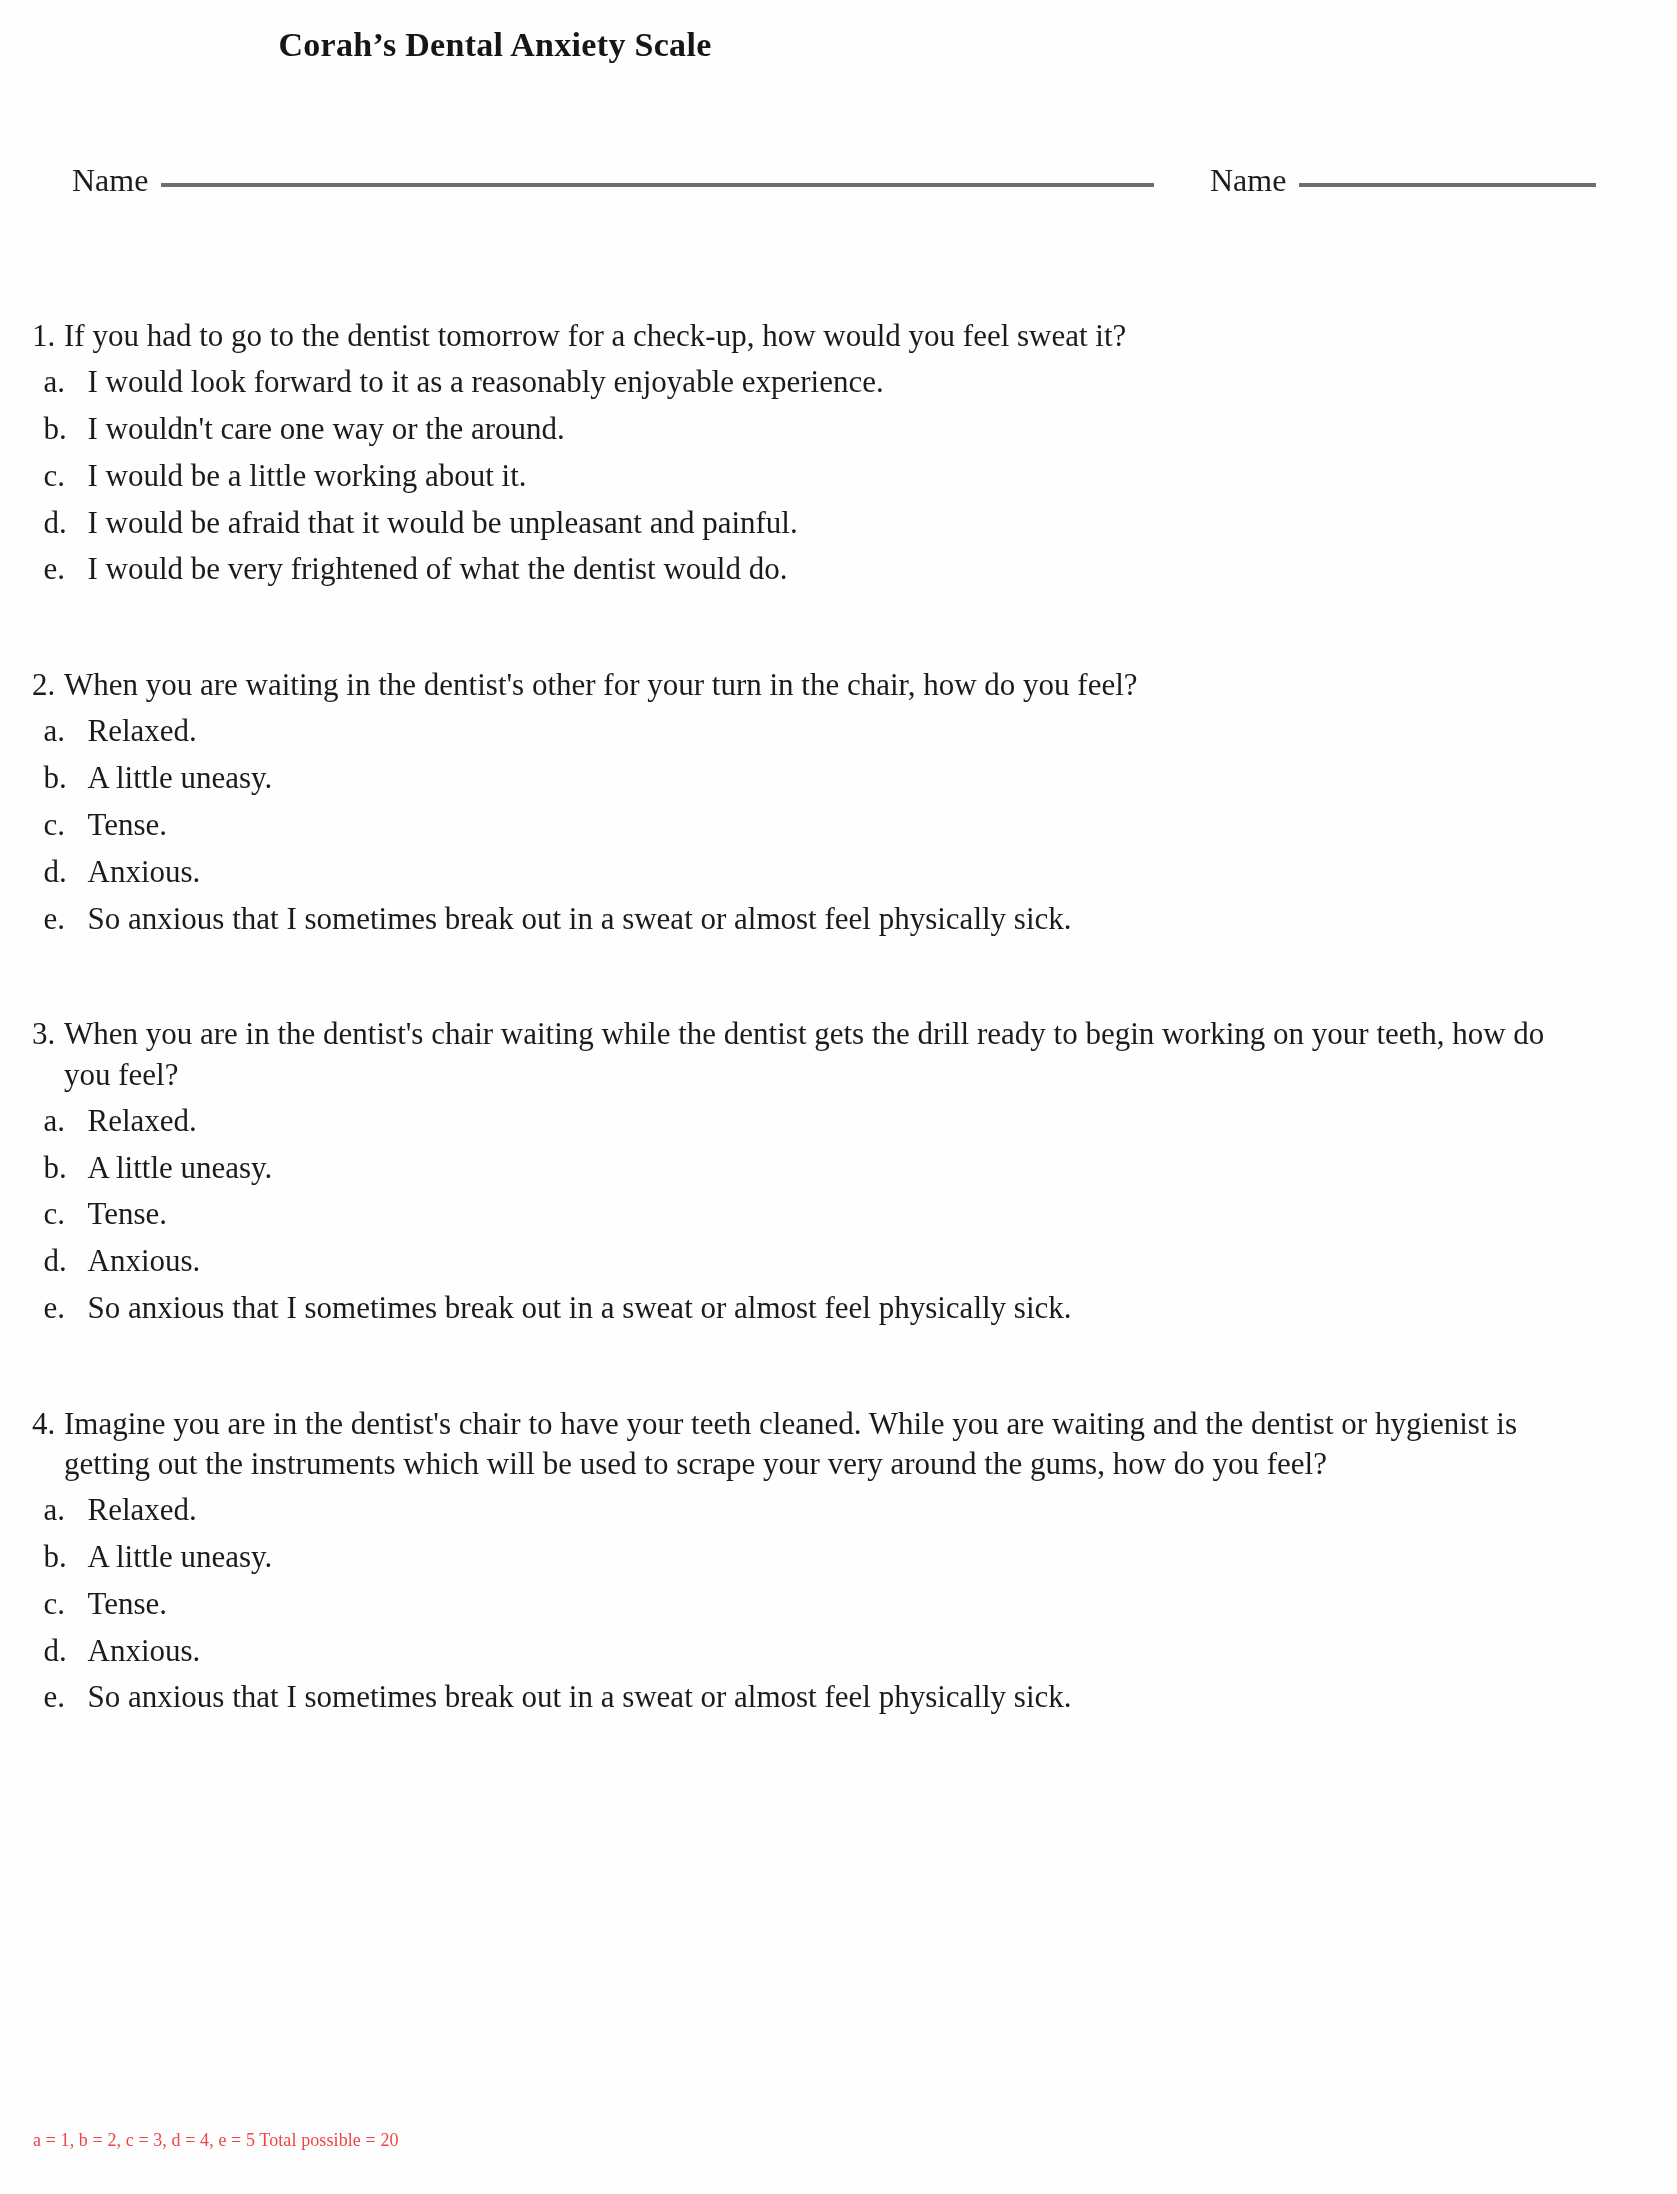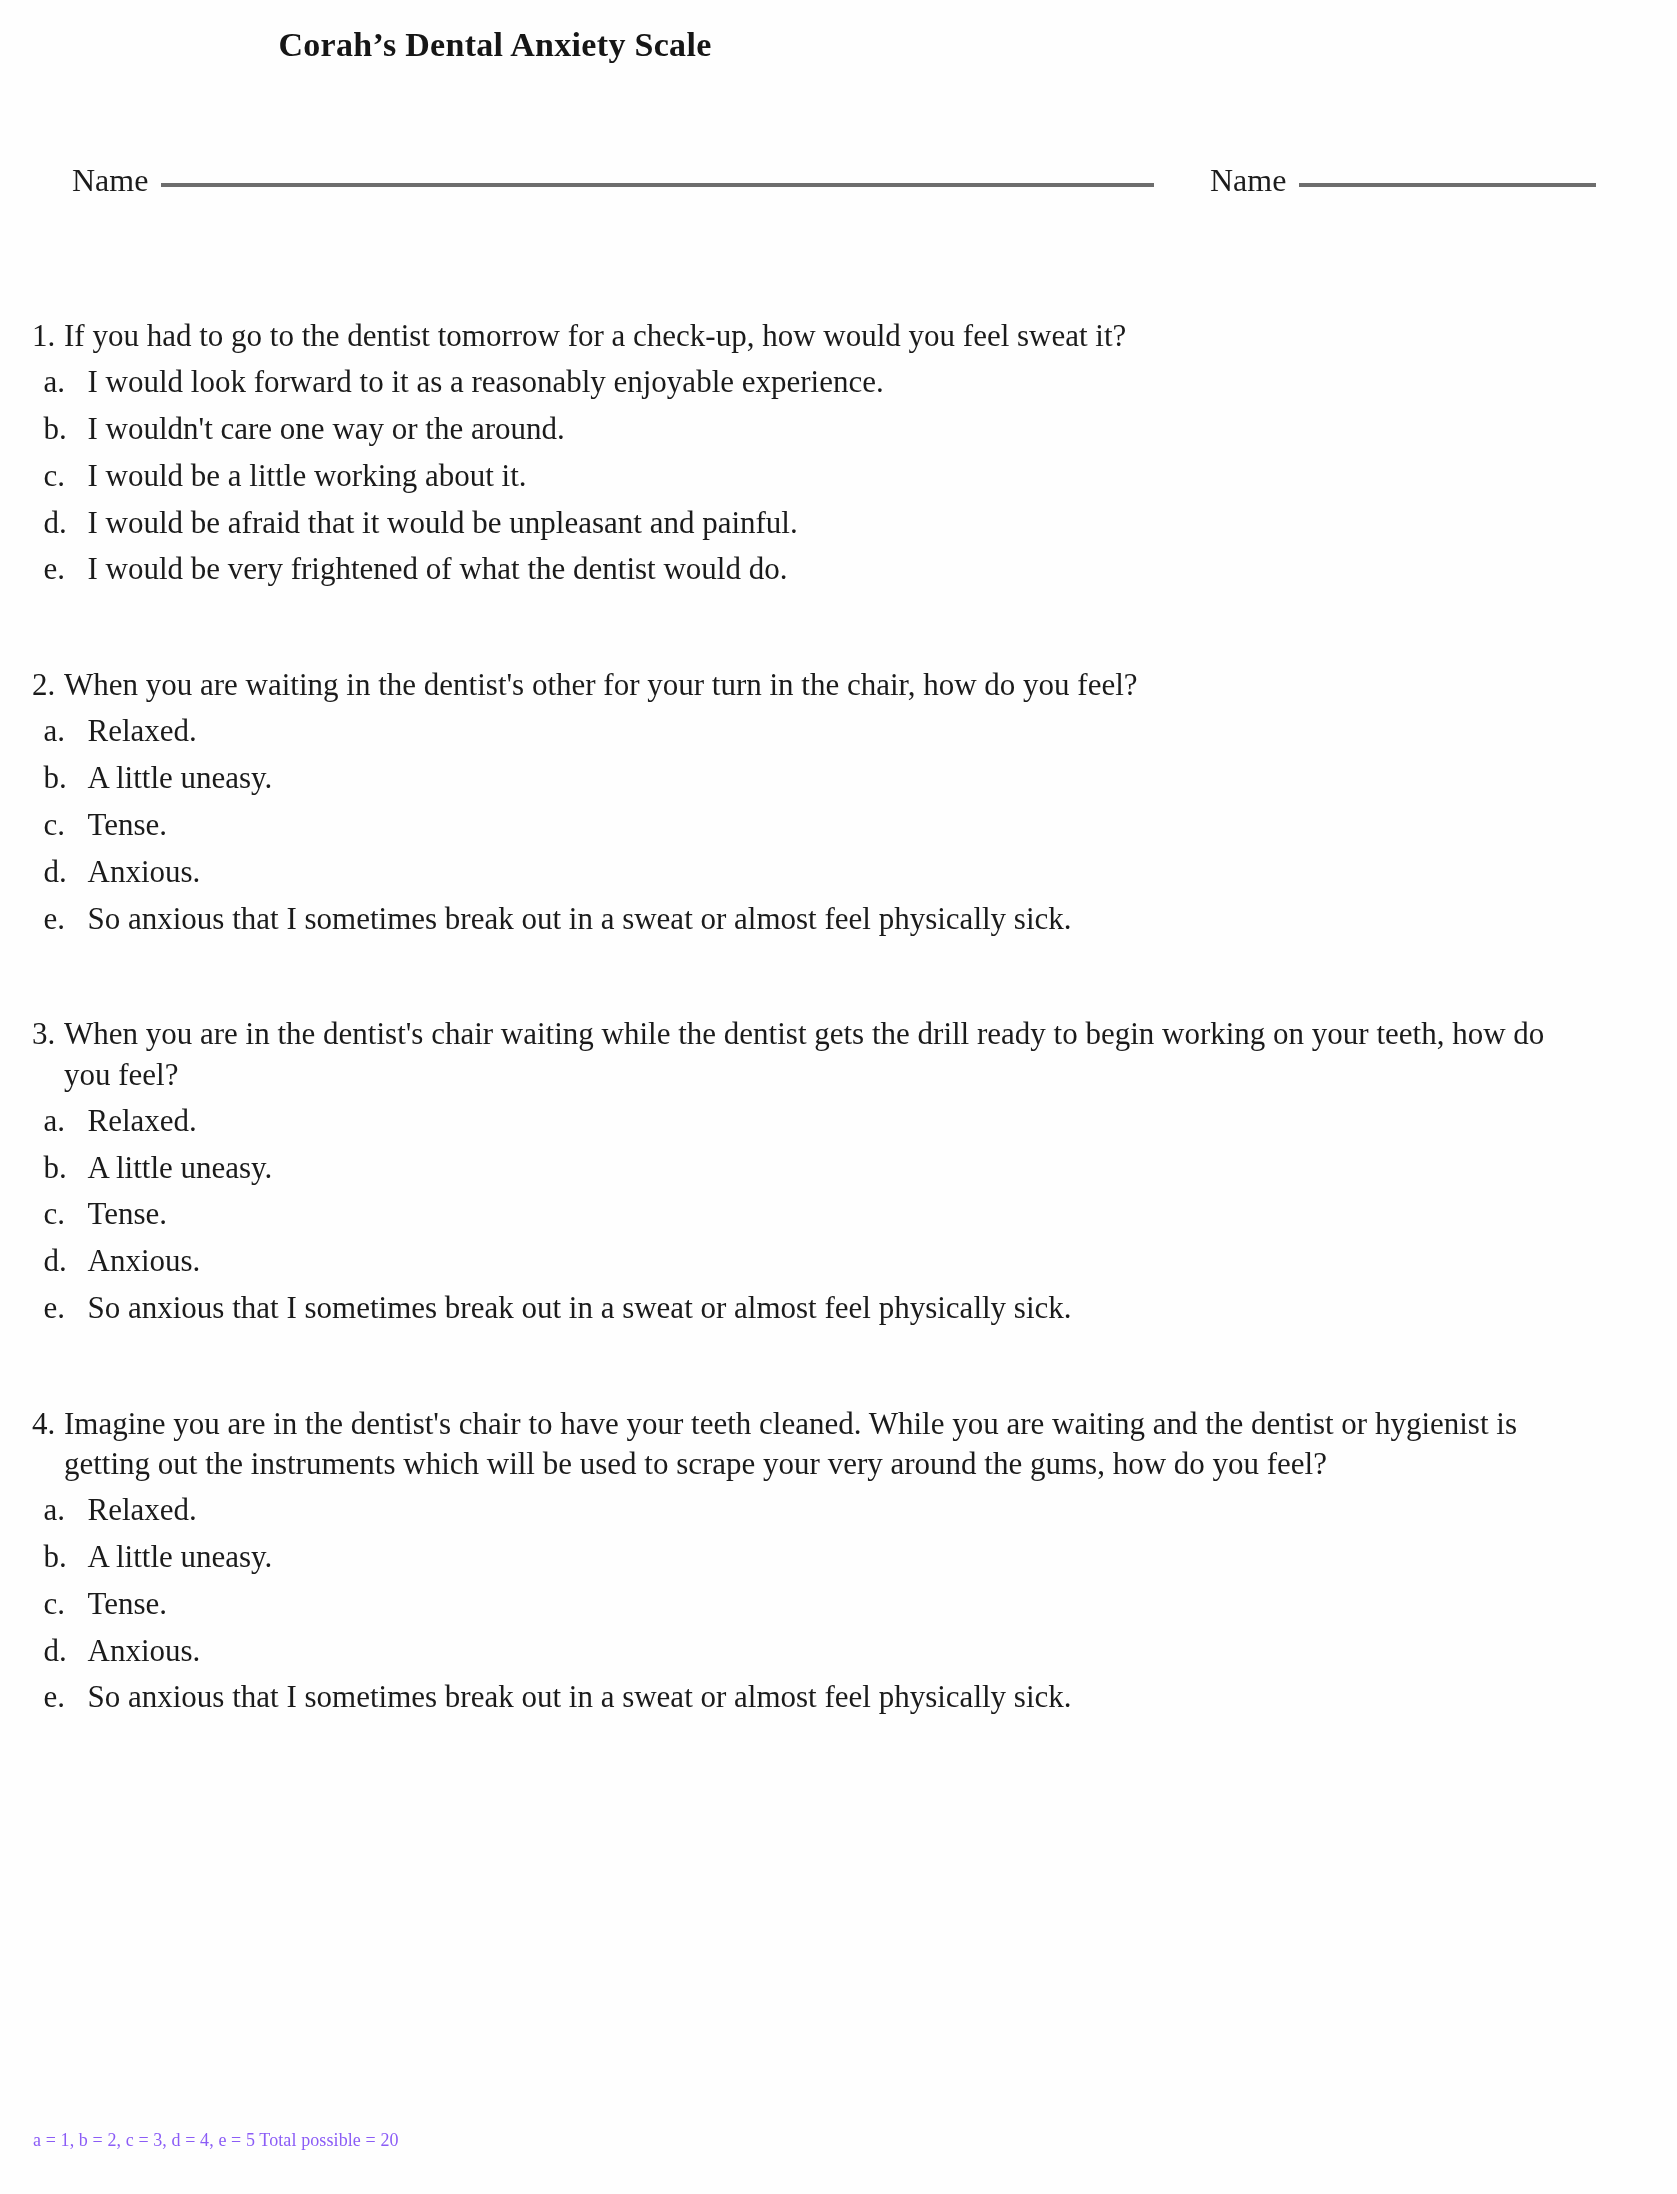--- a/index.html
+++ b/index.html
@@ -124,21 +124,21 @@
     height: 72px;
   }
 
   
   .footer-note {
     position: absolute;
     left: 33px;
     top: 2130px;
     font-size: 18px;
     letter-spacing: 0.1px;
-    color: #8b5cf6;
+    color: #ef4444;
     line-height: 1.2;
     white-space: nowrap;
   }
 </style>
 </head>
 <body>
 
 <div class="page">
 
   <div class="title-block">

